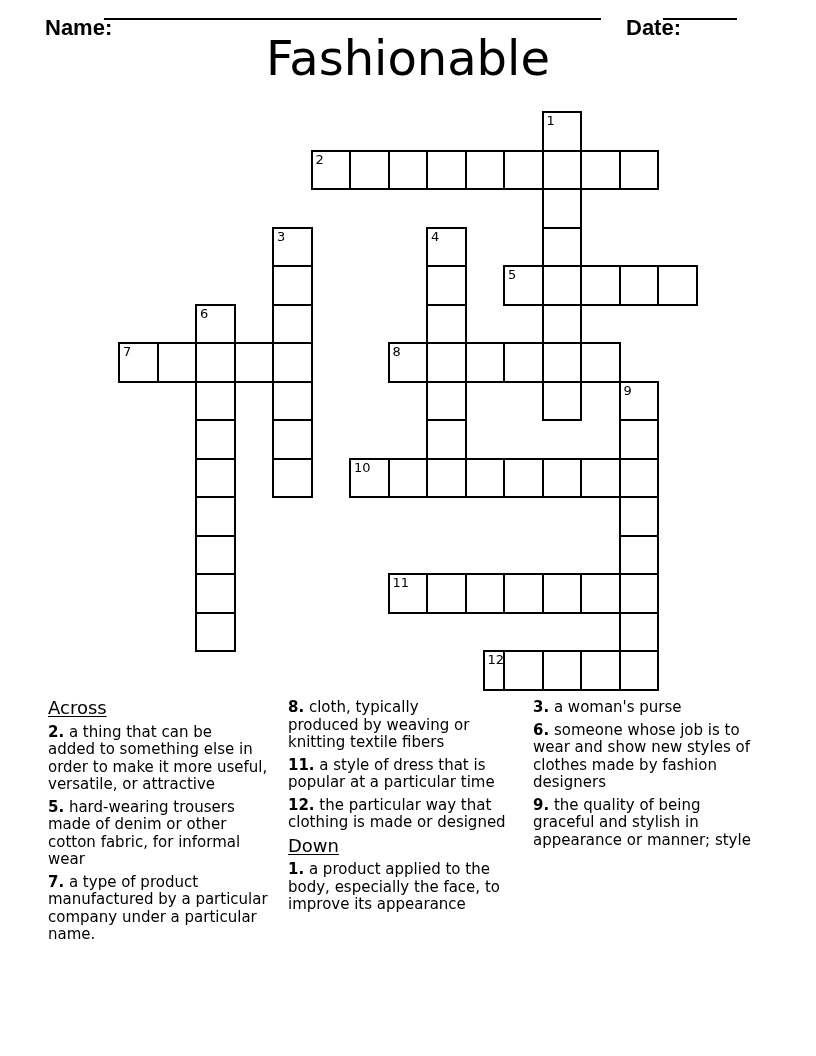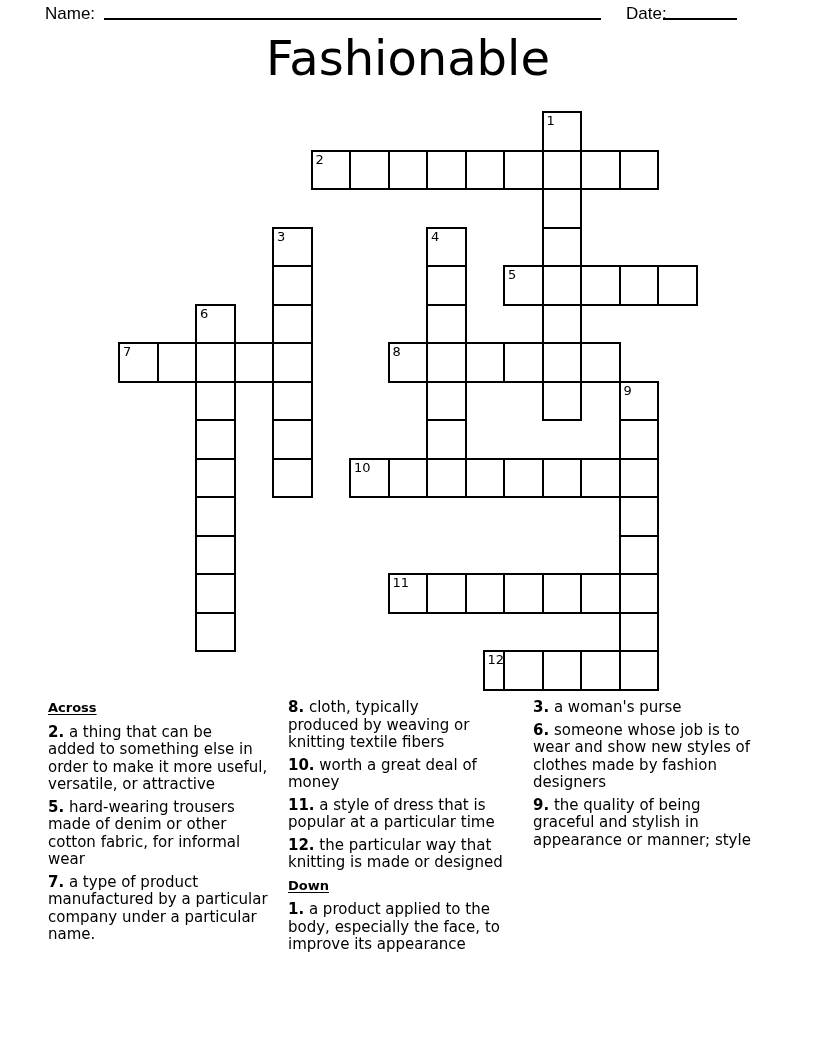--- a/index.html
+++ b/index.html
@@ -1,21 +1,21 @@
 <!DOCTYPE html>
 <html><head>
 <meta charset="utf-8">
 <style>
   html,body { margin:0; padding:0; background:#fff; }
   body { width:816px; height:1056px; position:relative; overflow:hidden;
          font-family:"DejaVu Sans",sans-serif; color:#000; }
 
   
-  .hdr-label { position:absolute; top:5px; font-family:"Liberation Sans",sans-serif;
-               font-size:17px; line-height:18px; }
+  .hdr-label { position:absolute; top:19px; font-family:"Liberation Sans",sans-serif;
+               font-size:22px; line-height:18px;font-weight:bold; }
   #name-label { left:45px; }
   #date-label { left:626px; }
   .blank-line { position:absolute; top:0; height:18px; border-bottom:2px solid #000; }
   #name-line { left:104px; width:497px; }
   #date-line { left:663px; width:74px; }
 
   
   .title { position:absolute; top:34px; left:0; width:816px; text-align:center;
            font-size:48px; line-height:48px; font-weight:normal; margin:0; }
 
@@ -24,21 +24,21 @@
   .cell { position:absolute; width:40.5px; height:40.5px; box-sizing:border-box;
           border:2px solid #000; background:#fff; }
   .cellnum { position:absolute; top:1px; left:3px; font-size:13px; line-height:13px; }
 
   
   .clue-col { position:absolute; top:699px; font-size:15px; line-height:17.5px; }
   #clue-col-1 { left:48px;  width:246px; }
   #clue-col-2 { left:288px; width:246px; }
   #clue-col-3 { left:533px; width:240px; }
   .clue-col p { margin:0 0 5px 0; }
-  .clues-heading { font-weight:bold; font-size:13px; text-decoration:underline;
+  .clues-heading { font-weight:normal; font-size:18px; text-decoration:underline;
                    text-underline-offset:2px; margin-bottom:7px !important; }
   .clue-num { font-weight:bold; }
   .clue-text { white-space:pre-line;text-align:center; }
 </style>
 </head>
 <body>
 
 <div>
 
   <span class="hdr-label" id="name-label">Name:</span>
@@ -162,26 +162,24 @@
 wear</span></p>
       <p class="clue"><span class="clue-num">7.</span><span class="clue-text"> a type of product
 manufactured by a particular
 company under a particular
 name.</span></p>
     </div>
   <div class="clue-col" id="clue-col-2">
       <p class="clue"><span class="clue-num">8.</span><span class="clue-text"> cloth, typically
 produced by weaving or
 knitting textile fibers</span></p>
-      <p class="clue"><span class="clue-num">10.</span><span class="clue-text"> worth a great deal of
-money</span></p>
       <p class="clue"><span class="clue-num">11.</span><span class="clue-text"> a style of dress that is
 popular at a particular time</span></p>
       <p class="clue"><span class="clue-num">12.</span><span class="clue-text"> the particular way that
-knitting is made or designed</span></p>
+clothing is made or designed</span></p>
       <p class="clues-heading">Down</p>
       <p class="clue"><span class="clue-num">1.</span><span class="clue-text"> a product applied to the
 body, especially the face, to
 improve its appearance</span></p>
     </div>
   <div class="clue-col" id="clue-col-3">
       <p class="clue"><span class="clue-num">3.</span><span class="clue-text"> a woman's purse</span></p>
       <p class="clue"><span class="clue-num">6.</span><span class="clue-text"> someone whose job is to
 wear and show new styles of
 clothes made by fashion

